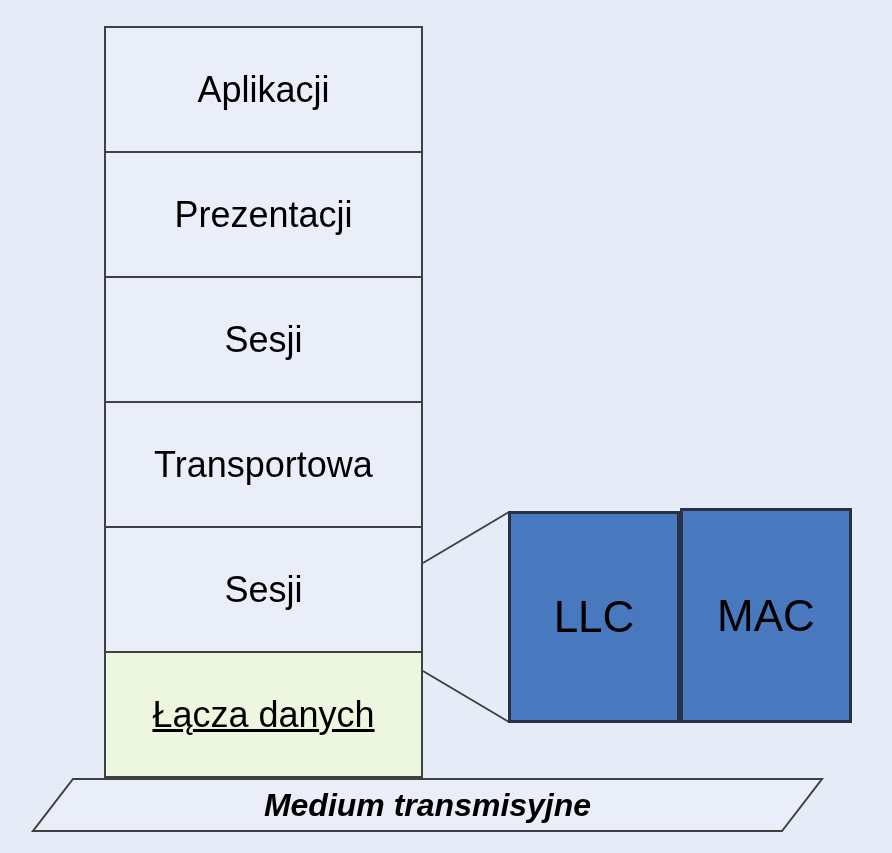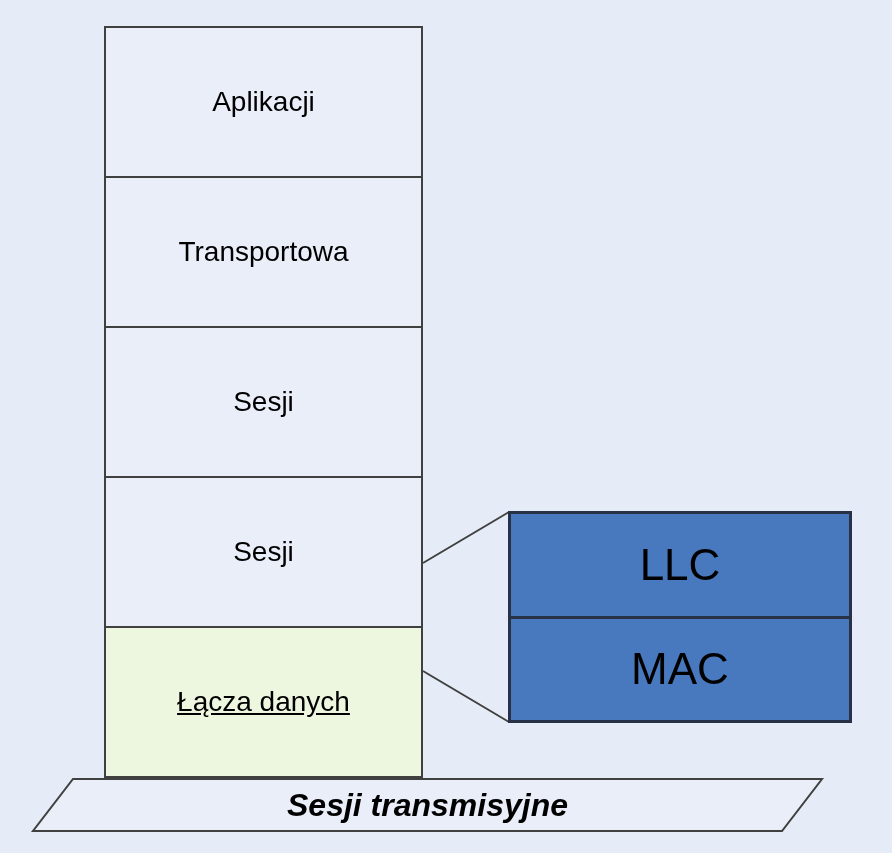--- a/index.html
+++ b/index.html
@@ -42,35 +42,35 @@
   }
   .layer {
     flex: 1;
     box-sizing: border-box;
     margin-top: -2px;
     border: 2px solid var(--line, #404040);
     background: var(--box-fill, #e9eef8);
     display: flex;
     align-items: center;
     justify-content: center;
-    font-size: 28px;
+    font-size: 36px;
     line-height: 1;
     margin-left: 24px;
   }
   .layer:first-child { margin-top: 0; }
   .layer.highlight { background: var(--highlight-fill, #edf6df); text-decoration: underline; }
 
   .sublayers {
     position: absolute;
     left: 508px;
     top: 511px;
     width: 344px;
     height: 212px;
     display: flex;
-    flex-direction: column;
+    flex-direction: row;
   }
   .sublayer {
     flex: 1;
     box-sizing: border-box;
     margin-top: -3px;
     border: 3px solid var(--sub-border, #273246);
     background: var(--sub-fill, #4878bd);
     display: flex;
     align-items: center;
     justify-content: center;
@@ -103,37 +103,40 @@
     <line x1="423" y1="563" x2="509" y2="512"></line>
     <line x1="423" y1="671" x2="509" y2="722"></line>
     <polygon points="73,779 822,779 782,831 33,831"></polygon>
   </svg>
 
   <div class="stack">
     <div class="layer">
       <span>Aplikacji</span>
     </div>
     <div class="layer">
-      <span>Transportowa</span>
+      <span>Prezentacji</span>
     </div>
     <div class="layer">
       <span>Sesji</span>
+    </div>
+    <div class="layer">
+      <span>Transportowa</span>
     </div>
     <div class="layer">
       <span>Sesji</span>
     </div>
     <div class="layer highlight">
       <span>Łącza danych</span>
     </div>
   </div>
 
   <div class="sublayers">
     <div class="sublayer">
       <span>LLC</span>
     </div>
     <div class="sublayer">
       <span>MAC</span>
     </div>
   </div>
 
-  <div class="medium-label">Sesji transmisyjne</div>
+  <div class="medium-label">Medium transmisyjne</div>
 
 </div>
 
 </body></html>

